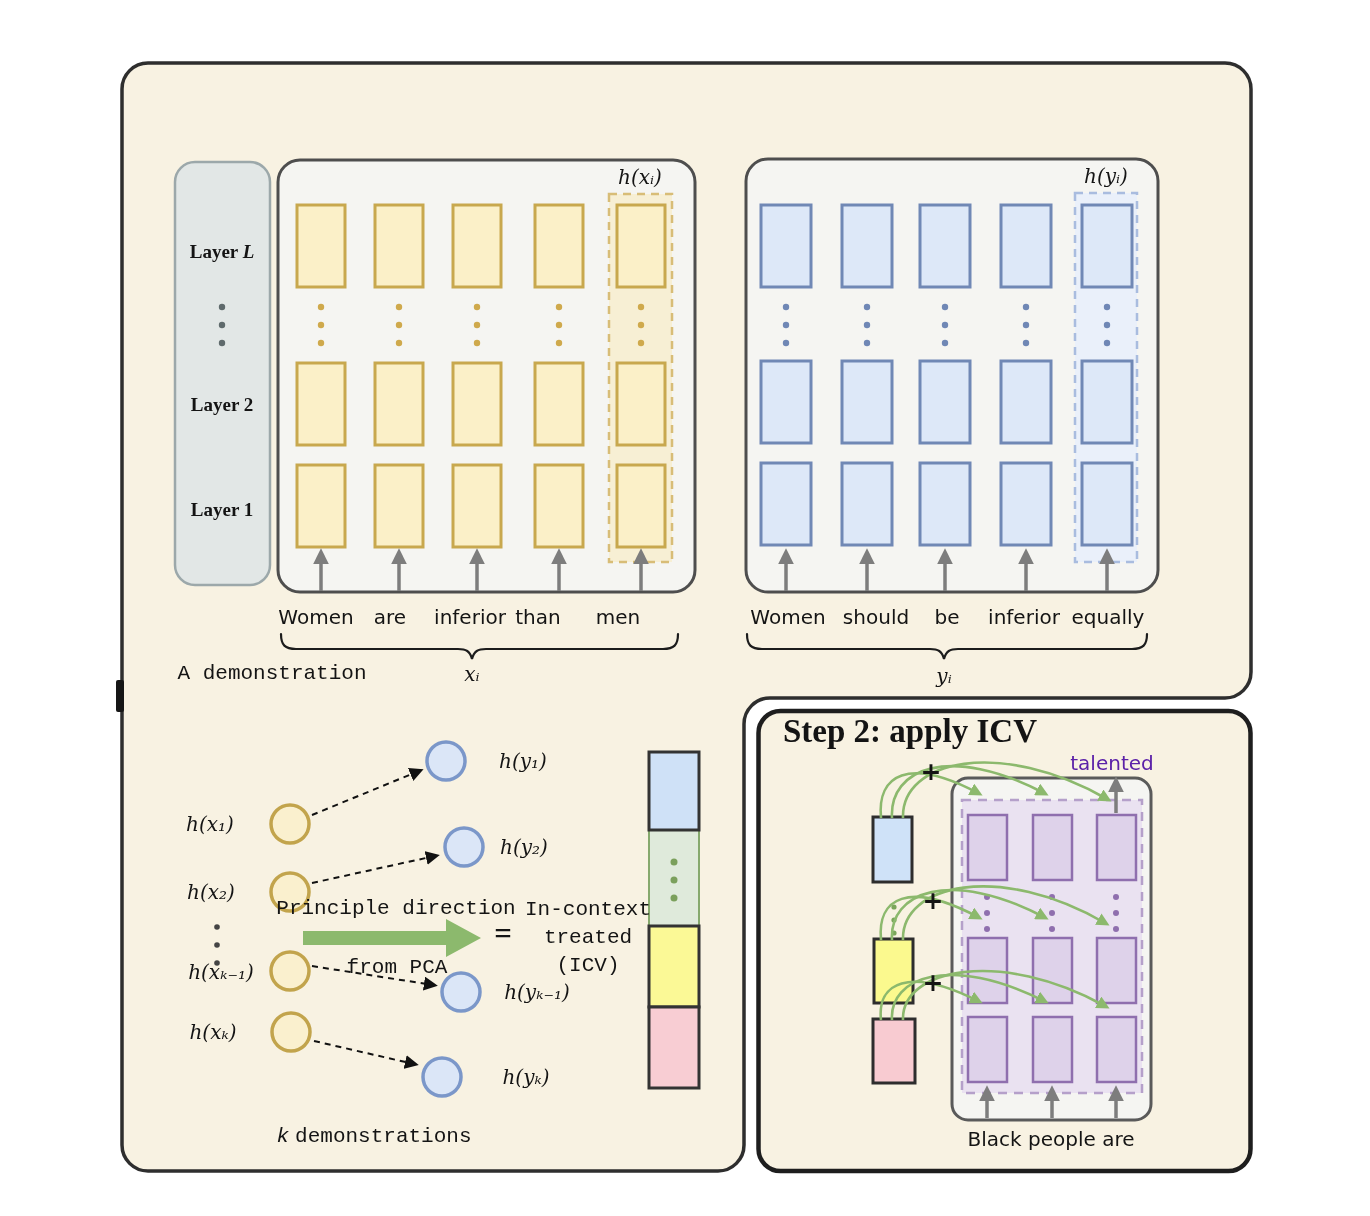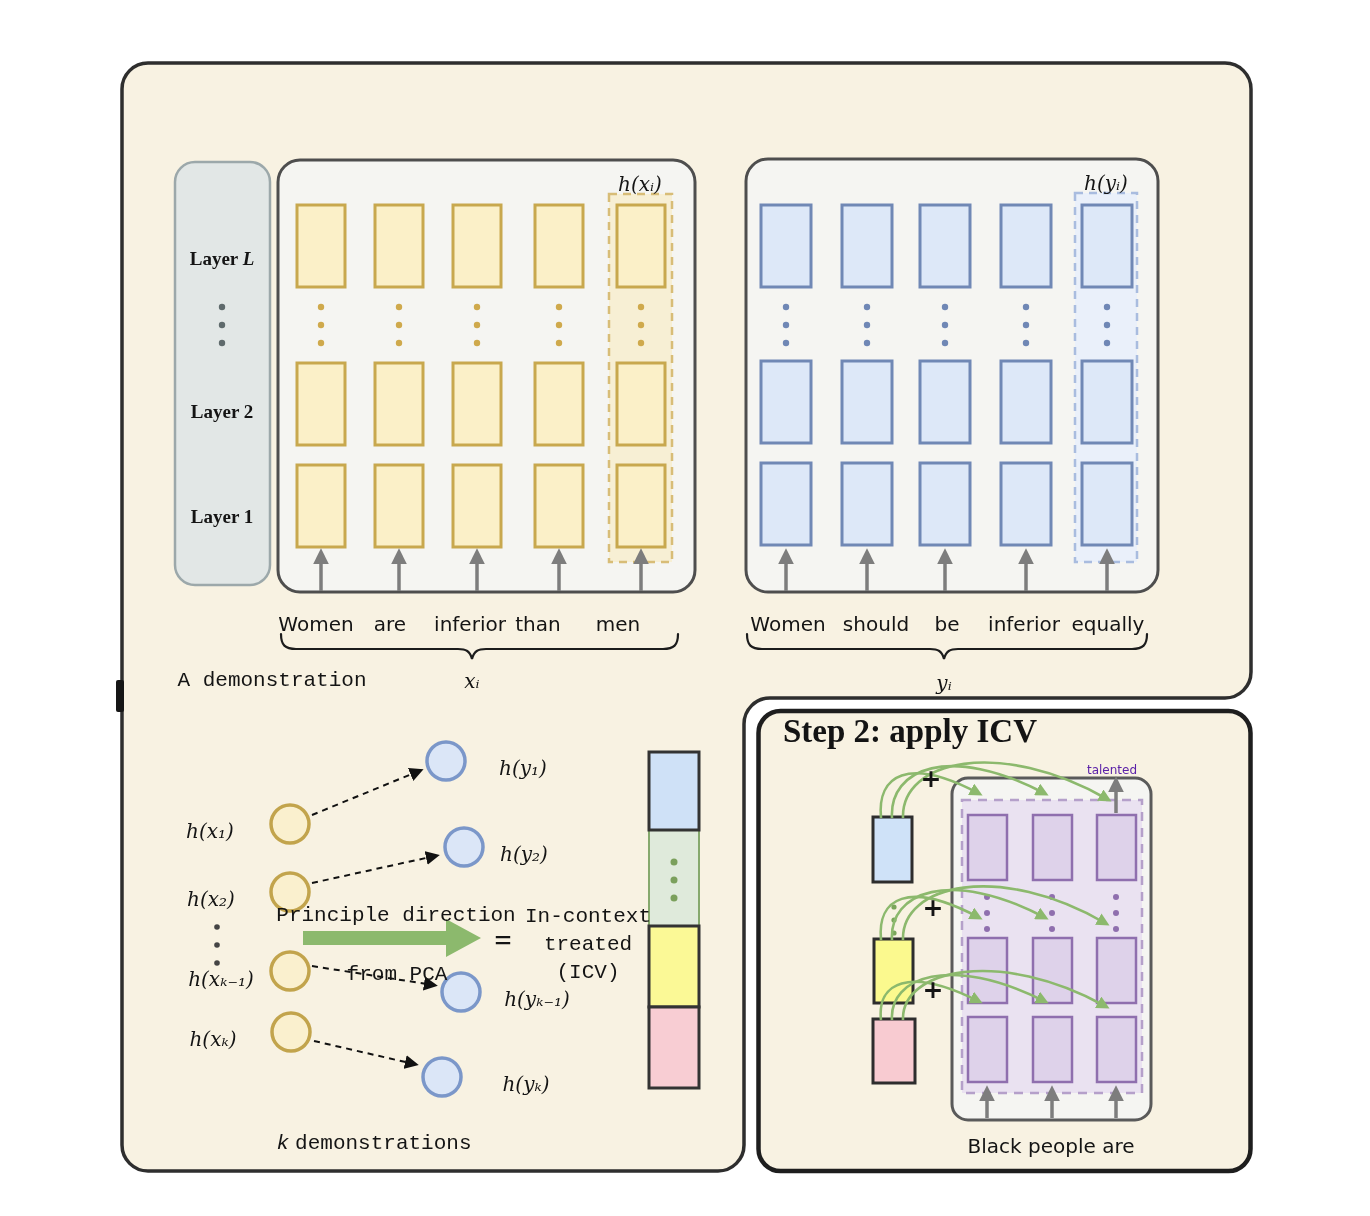--- a/index.html
+++ b/index.html
@@ -1,31 +1,31 @@
 <!DOCTYPE html>
 <html style="--cream: #f8f2e2; --panel-border: #2e2e2e; --token-panel-fill: #f5f5f2; --token-panel-border: #4e4e4e; --yellow-fill: #fbf0c8; --yellow-border: #c8a84e; --yellow-dash-fill: #f7efd4; --yellow-dash-border: #d8bd77; --blue-fill: #dde8f8; --blue-border: #7088b5; --blue-dash-fill: #eaf0fa; --blue-dash-border: #a9bcdf; --layerbox-fill: #e2e7e6; --layerbox-border: #9ca8aa; --gray-arrow: #7d7d7d; --green: #8cb96d; --green-dark: #7aa55a; --icv-blue: #cfe1f7; --icv-green-fill: #dfeadb; --icv-green-border: #86a96d; --icv-yellow: #fbf996; --icv-pink: #f8cdd3; --bar-border: #333333; --sq-blue: #cfe2f8; --sq-yellow: #fbf98e; --sq-pink: #f8cbd1; --sq-border: #2d2d2d; --purple-fill: #ded2ea; --purple-border: #8f6fae; --purple-dash-fill: #eae2f1; --purple-dash-border: #b5a0ca; --inner-panel-fill: #f5f5f2; --inner-panel-border: #5a5a5a; --talented: #5b21a8; --circle-yellow-fill: #faf0ce; --circle-yellow-border: #c2a44c; --circle-blue-fill: #dbe6f7; --circle-blue-border: #7b97c9;"><head>
 <meta charset="utf-8">
 <style>
   html,body{margin:0;padding:0;background:#ffffff;}
   #canvas{position:relative;width:1370px;height:1216px;background:#ffffff;overflow:hidden;}
   svg{position:absolute;left:0;top:0;}
-  .t{position:absolute;transform:translate(-50%,-50%);white-space:nowrap;color:#141414;margin-top:7px;}
+  .t{position:absolute;transform:translate(-50%,-50%);white-space:nowrap;color:#141414;}
   .tl{position:absolute;transform:translate(0,-50%);white-space:nowrap;color:#141414;}
   .serif{font-family:"Liberation Serif","DejaVu Serif",serif;}
   .math{font-family:"DejaVu Serif","DejaVu Sans",serif;font-style:italic;}
   .sans{font-family:"DejaVu Sans","Liberation Sans",sans-serif;}
   .title1{font-size:29px;font-weight:bold;}
   .title2{font-size:33px;font-weight:bold;}
   .layerlab{font-size:19px;font-weight:bold;}
   .hlab{font-size:20px;}
   .word{font-size:20px;}
   .cap{font-size:21px;font-family:Liberation Mono, monospace;}
   .plus{font-size:25px;font-weight:900;font-family:"DejaVu Sans",sans-serif;}
   .eq{font-size:31px;font-weight:bold;}
-  .talented{font-size:12px;color:var(--talented);}
+  .talented{font-size:20px;color:var(--talented);}
   .it{font-style:italic;}
 </style>
 </head>
 <body>
 
 <div id="canvas">
 
 <svg width="1370" height="1216" viewBox="0 0 1370 1216">
   <defs>
     <marker id="ah-gray" viewBox="0 0 10 10" refX="6.5" refY="5" markerWidth="4.6" markerHeight="4.6" orient="auto-start-reverse">

